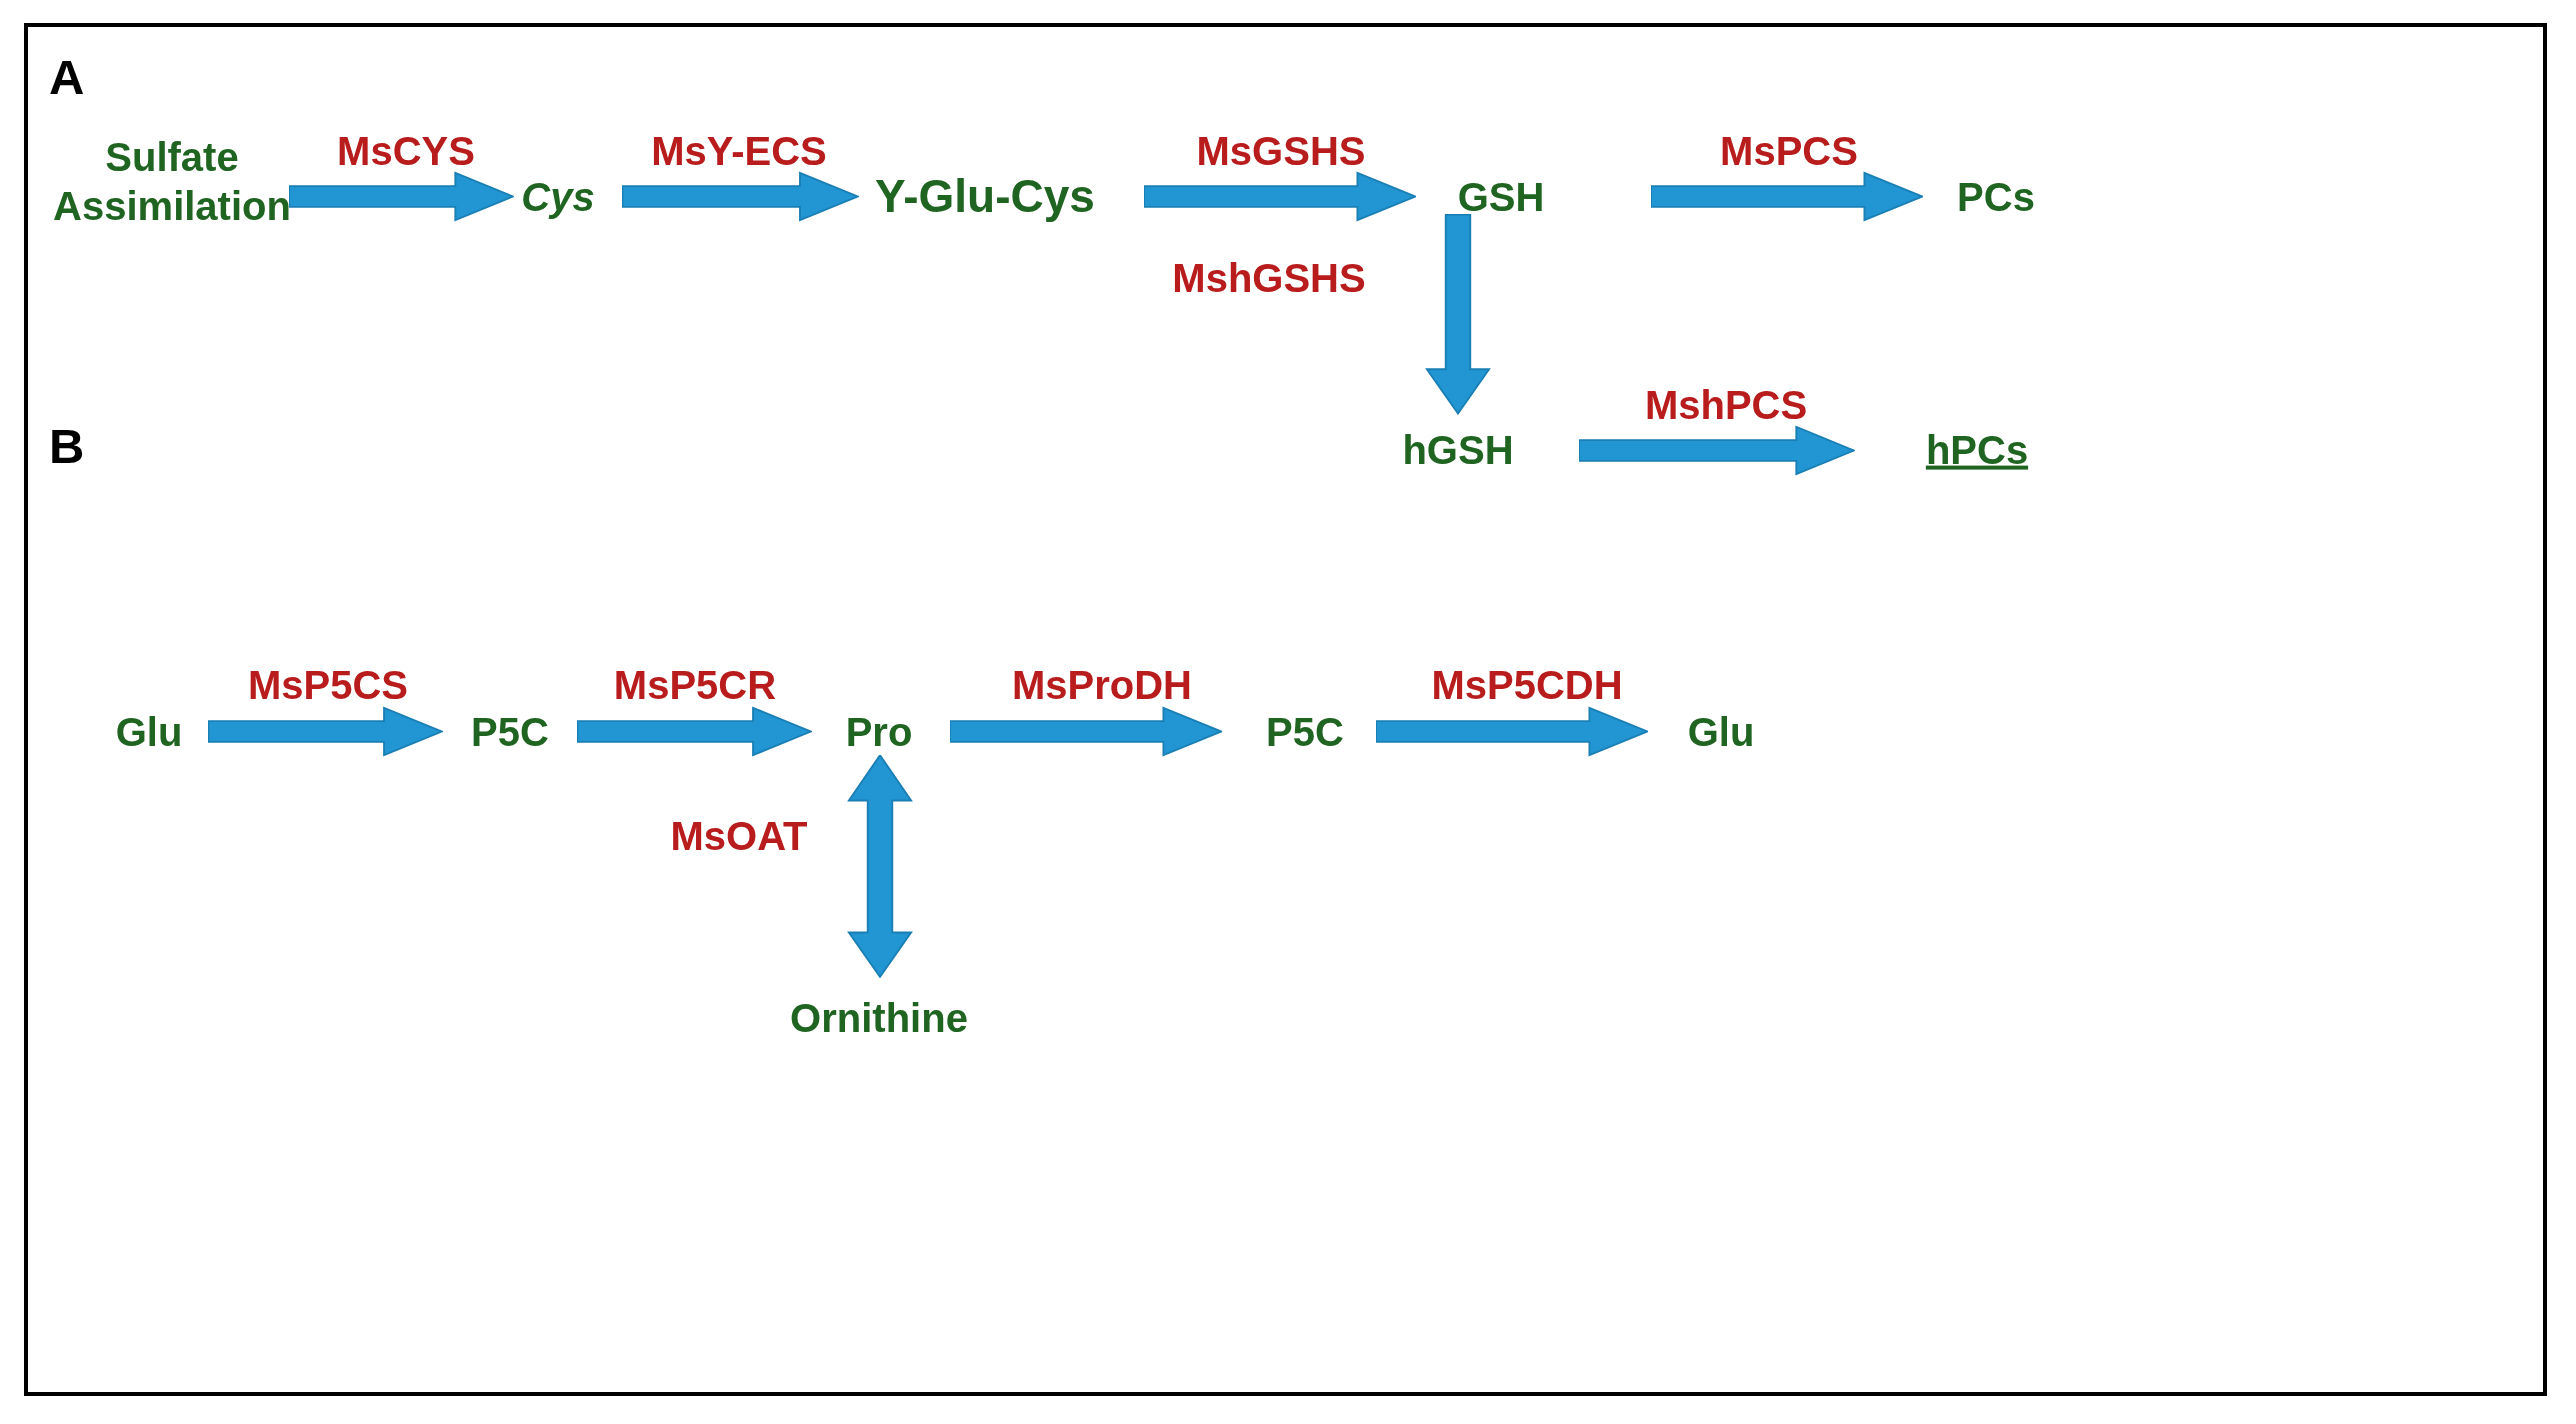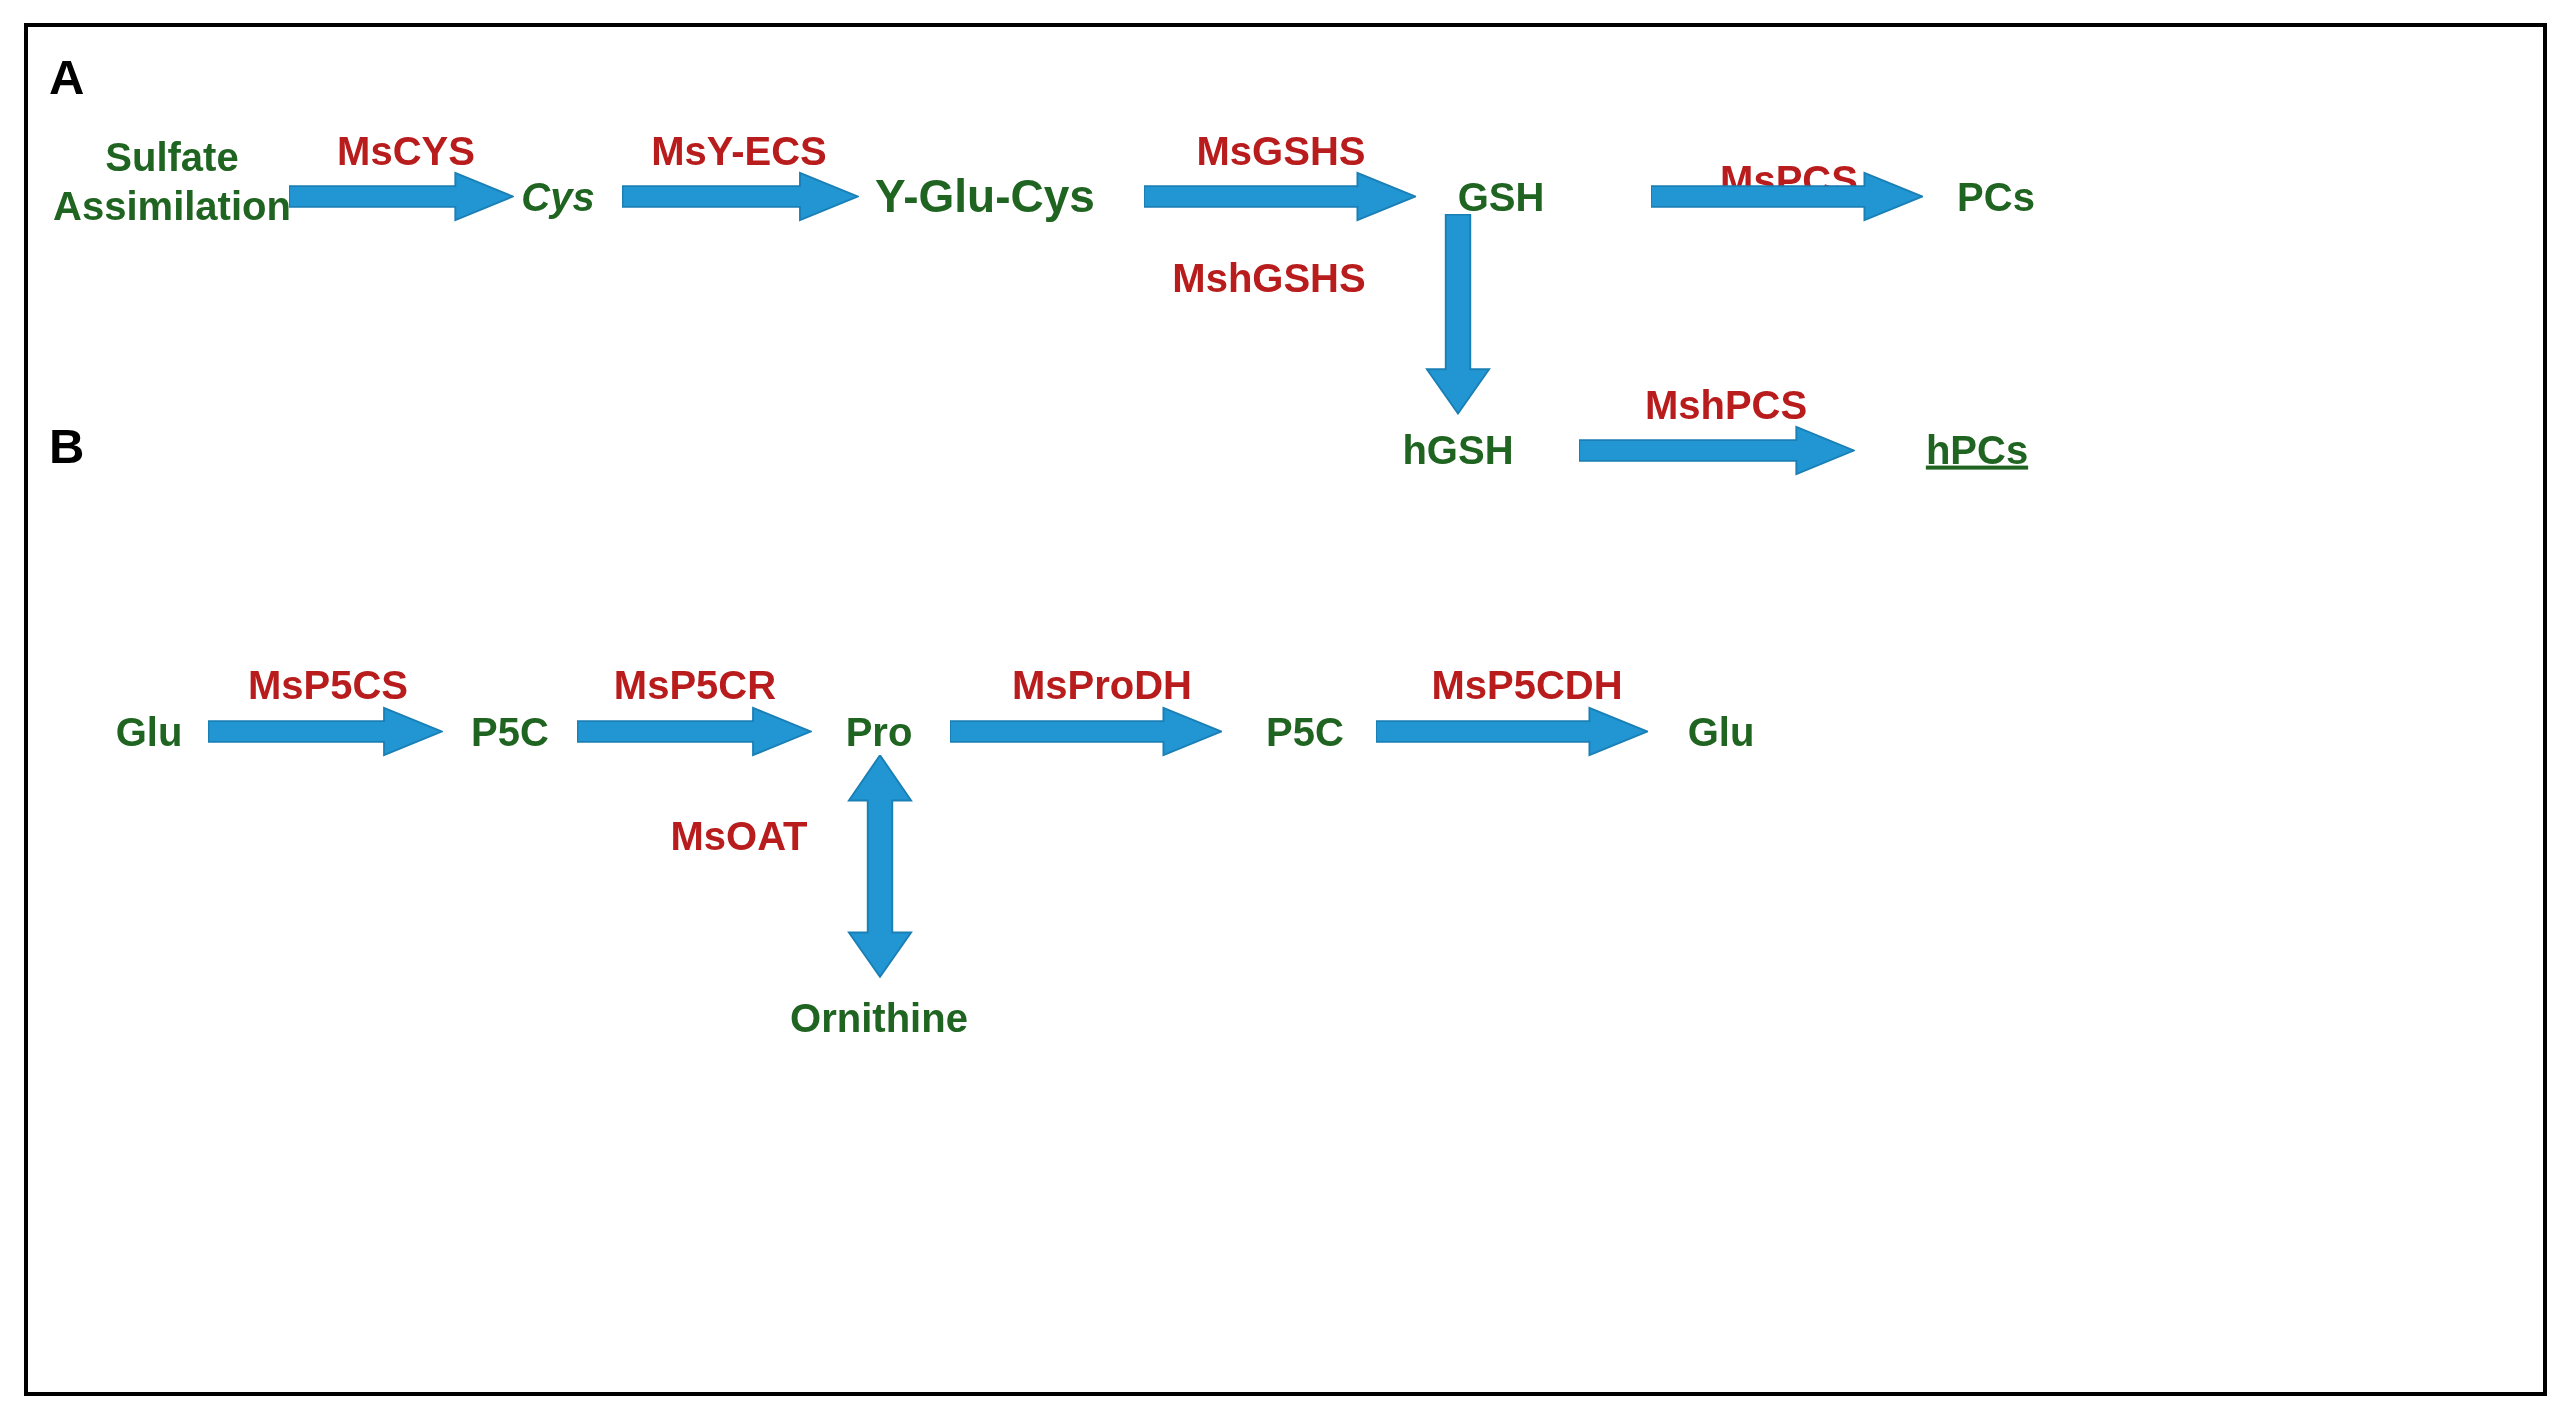--- a/index.html
+++ b/index.html
@@ -109,21 +109,21 @@
       <div class="node" style="left:957px; top:170px; font-size:46px;">Υ-Glu-Cys</div>
 
       <div class="enzyme" style="left:1253px; top:124px; font-size:40px;">MsGSHS</div>
 
       <svg class="arrow" style="left:1116px; top:144px;" width="272" height="51" viewBox="0 0 288 54">
         <polygon points="0,16 226,16 226,2 287,27 226,52 226,38 0,38" fill="#2196d3" stroke="#1a7fb5" stroke-width="2"></polygon>
       </svg>
 
       <div class="node" style="left:1473px; top:170px; font-size:40px;">GSH</div>
 
-      <div class="enzyme" style="left:1761px; top:124px; font-size:40px;margin-top:29px;">MsPCS</div>
+      <div class="enzyme" style="left:1761px; top:124px; font-size:40px;">MsPCS</div>
 
       <svg class="arrow" style="left:1623px; top:144px;" width="272" height="51" viewBox="0 0 288 54">
         <polygon points="0,16 226,16 226,2 287,27 226,52 226,38 0,38" fill="#2196d3" stroke="#1a7fb5" stroke-width="2"></polygon>
       </svg>
 
       <div class="node" style="left:1968px; top:170px; font-size:40px;">PCs</div>
 
       <div class="enzyme" style="left:1241px; top:251px; font-size:40px;">MshGSHS</div>
 
       <svg class="arrow" style="left:1397px; top:187px;" width="66" height="201" viewBox="0 0 70 212">

